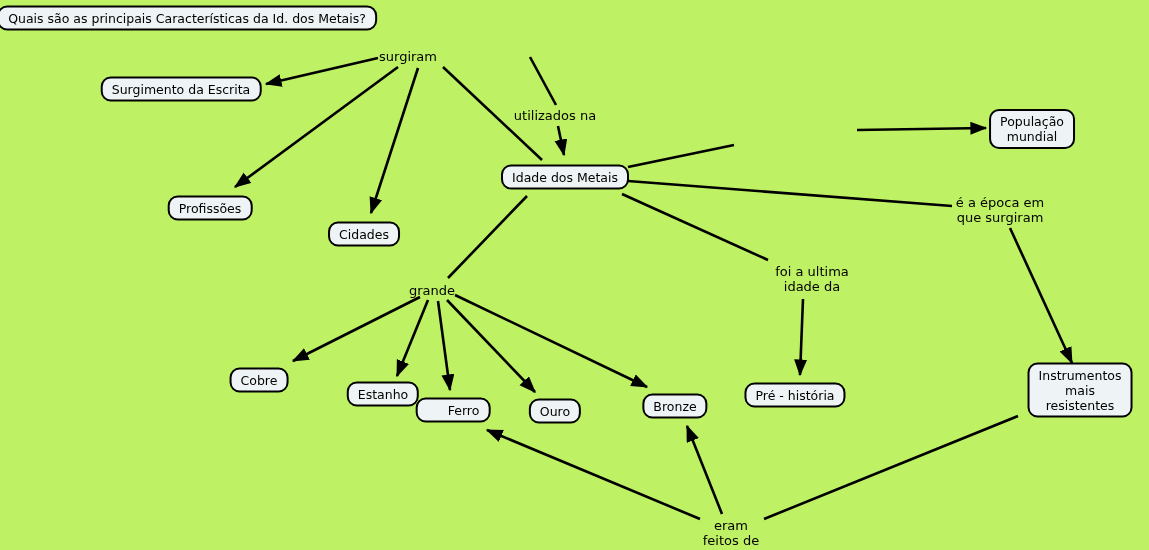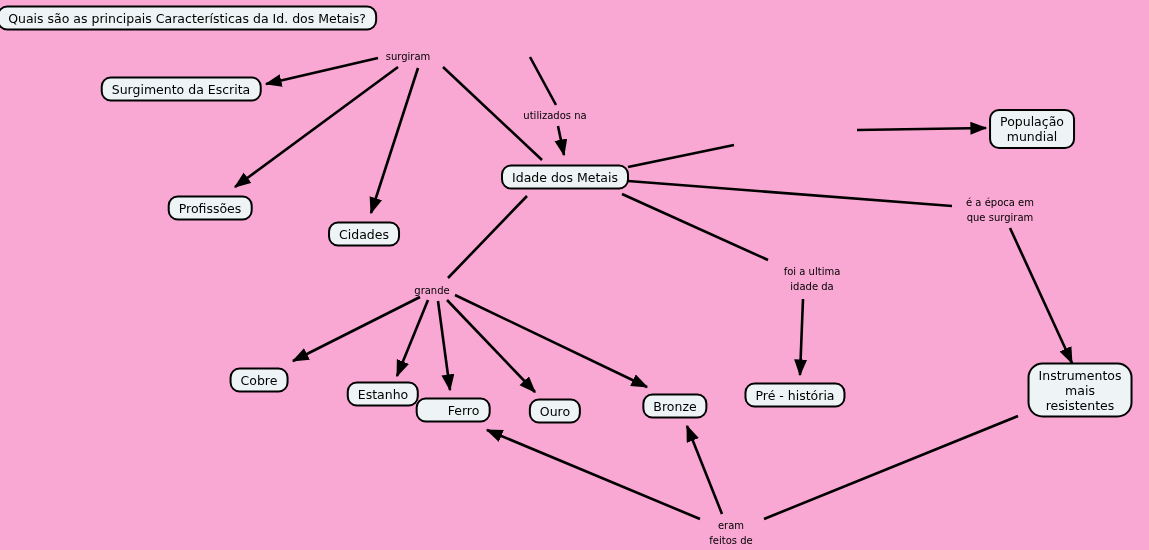--- a/index.html
+++ b/index.html
@@ -5,21 +5,21 @@
   html, body {
     margin: 0;
     padding: 0;
     background: #ffffff;
     font-family: "DejaVu Sans", "Liberation Sans", sans-serif;
   }
   #canvas {
     position: relative;
     width: 1149px;
     height: 550px;
-    background: #f9a8d4;
+    background: #bef264;
     overflow: hidden;
   }
   #edges {
     position: absolute;
     left: 0;
     top: 0;
     z-index: 0;
   }
   .node {
     position: absolute;
@@ -32,21 +32,21 @@
     line-height: 15px;
     color: #000000;
     text-align: center;
     white-space: pre-line;
     z-index: 2;
     box-sizing: border-box;
   }
   .link-label {
     position: absolute;
     transform: translate(-50%, -50%);
-    font-size: 10px;
+    font-size: 13px;
     line-height: 15px;
     color: #000000;
     text-align: center;
     white-space: pre-line;
     z-index: 1;
   }
 </style>
 </head>
 <body>
 
@@ -89,21 +89,21 @@
   <div class="node" style="left:1032px; top:129px;">População
 mundial</div>
   <div class="node" style="left:210px; top:208px;">Profissões</div>
   <div class="node" style="left:364px; top:234px;">Cidades</div>
   <div class="node" style="left:259px; top:380px;">Cobre</div>
   <div class="node" style="left:383px; top:394px;">Estanho</div>
   <div class="node" style="left:453px; top:410px;padding-left:30px;">Ferro</div>
   <div class="node" style="left:555px; top:411px;">Ouro</div>
   <div class="node" style="left:675px; top:406px;">Bronze</div>
   <div class="node" style="left:795px; top:395px;">Pré - história</div>
-  <div class="node" style="left:1080px; top:390px;border-radius:15px;">Instrumentos mais
+  <div class="node" style="left:1080px; top:390px;">Instrumentos mais
 resistentes</div>
 
   <div class="link-label" style="left:408px; top:56px;">surgiram</div>
   <div class="link-label" style="left:555px; top:115px;">utilizados na</div>
   <div class="link-label" style="left:1000px; top:210px;">é a época em
 que surgiram</div>
   <div class="link-label" style="left:432px; top:290px;">grande</div>
   <div class="link-label" style="left:812px; top:279px;">foi a ultima
 idade da</div>
   <div class="link-label" style="left:731px; top:533px;">eram

